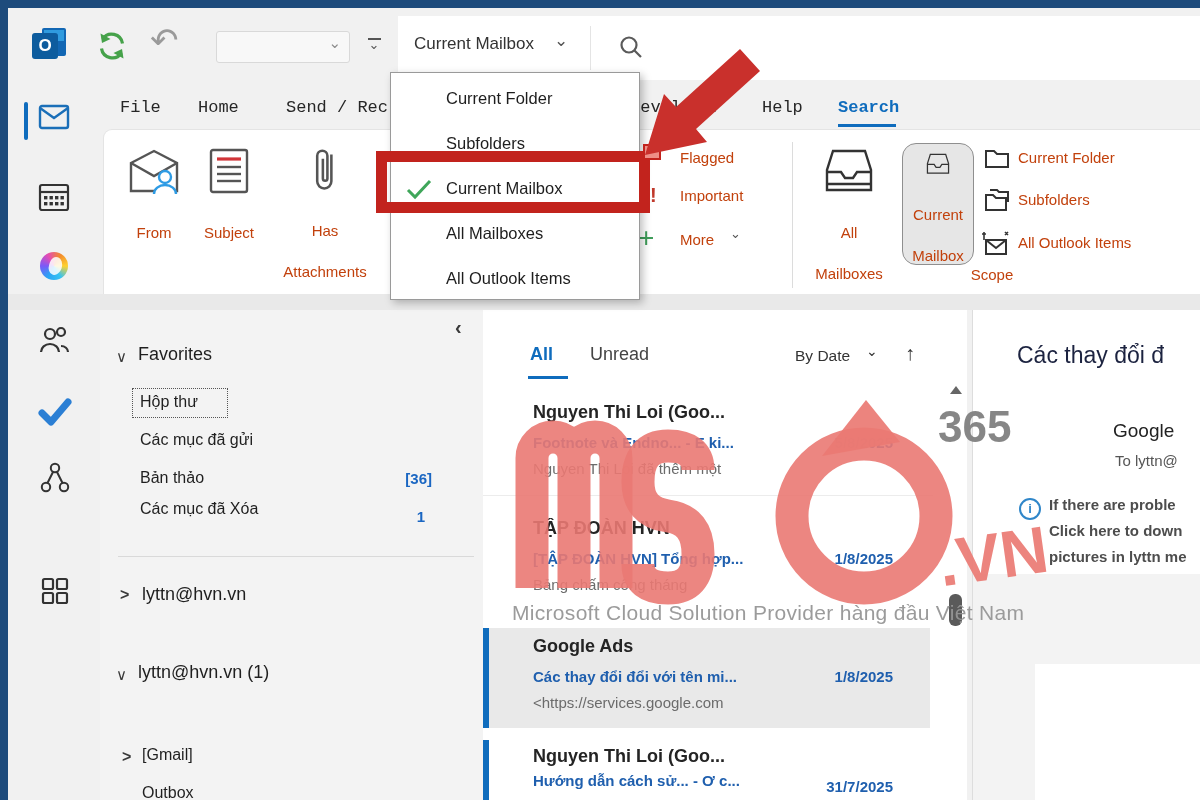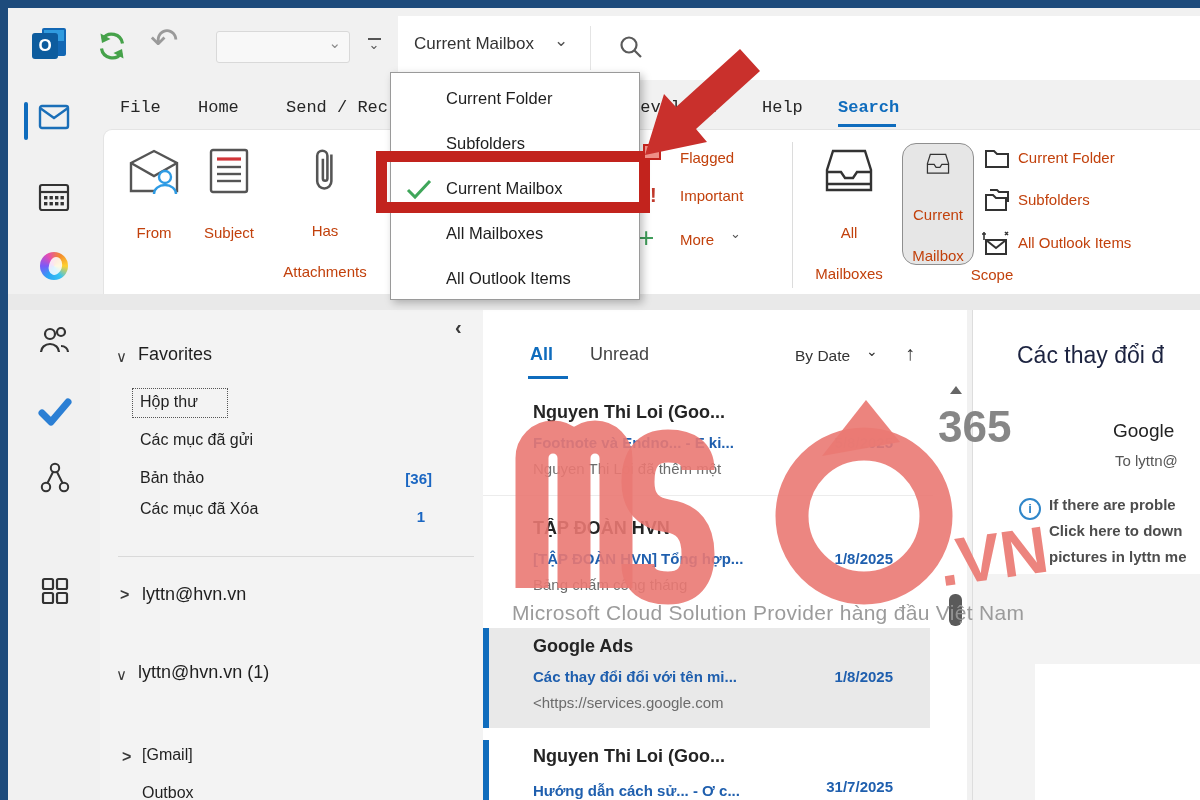--- a/index.html
+++ b/index.html
@@ -310,21 +310,21 @@
       <div class="unread-bar abs" style="left:0;top:0;width:6px;height:100px;"></div>
       <span class="abs sender" style="left:50px;top:8px;width:330px;">Google Ads</span>
       <span class="abs subj" style="left:50px;top:40px;width:280px;">Các thay đổi đổi với tên mi...</span>
       <span class="abs edate" style="left:330px;top:40px;width:80px;">1/8/2025</span>
       <span class="abs prev" style="left:50px;top:66px;width:350px;">&lt;https://services.google.com</span>
     </div>
 
     <div class="abs" style="left:0;top:430px;width:450px;height:60px;">
       <div class="unread-bar abs" style="left:0;top:0;width:6px;height:60px;"></div>
       <span class="abs sender" style="left:50px;top:6px;width:330px;">Nguyen Thi Loi (Goo...</span>
-      <span class="abs subj" style="left:50px;top:42px;width:280px;">Hướng dẫn cách sử... - Ơ c...</span>
+      <span class="abs subj" style="left:50px;top:32px;width:280px;">Hướng dẫn cách sử... - Ơ c...</span>
       <span class="abs edate" style="left:330px;top:38px;width:80px;">31/7/2025</span>
     </div>
 
     <div class="abs tri-up" style="left:467px;top:76px;"></div>
     <div class="abs" style="left:466px;top:284px;width:13px;height:32px;background:#5a5a5a;border-radius:6px;"></div>
   </div>
 
   <div class="abs" style="left:972px;top:310px;width:228px;height:490px;background:#fff;border-left:1px solid #dddddd;">
     <span class="abs" style="left:44px;top:32px;width:190px;font-size:23px;color:#1c2340;white-space:nowrap;overflow:hidden;">Các thay đổi đ</span>
     <span class="abs" style="left:140px;top:110px;font-size:19px;color:#222;">Google</span>

